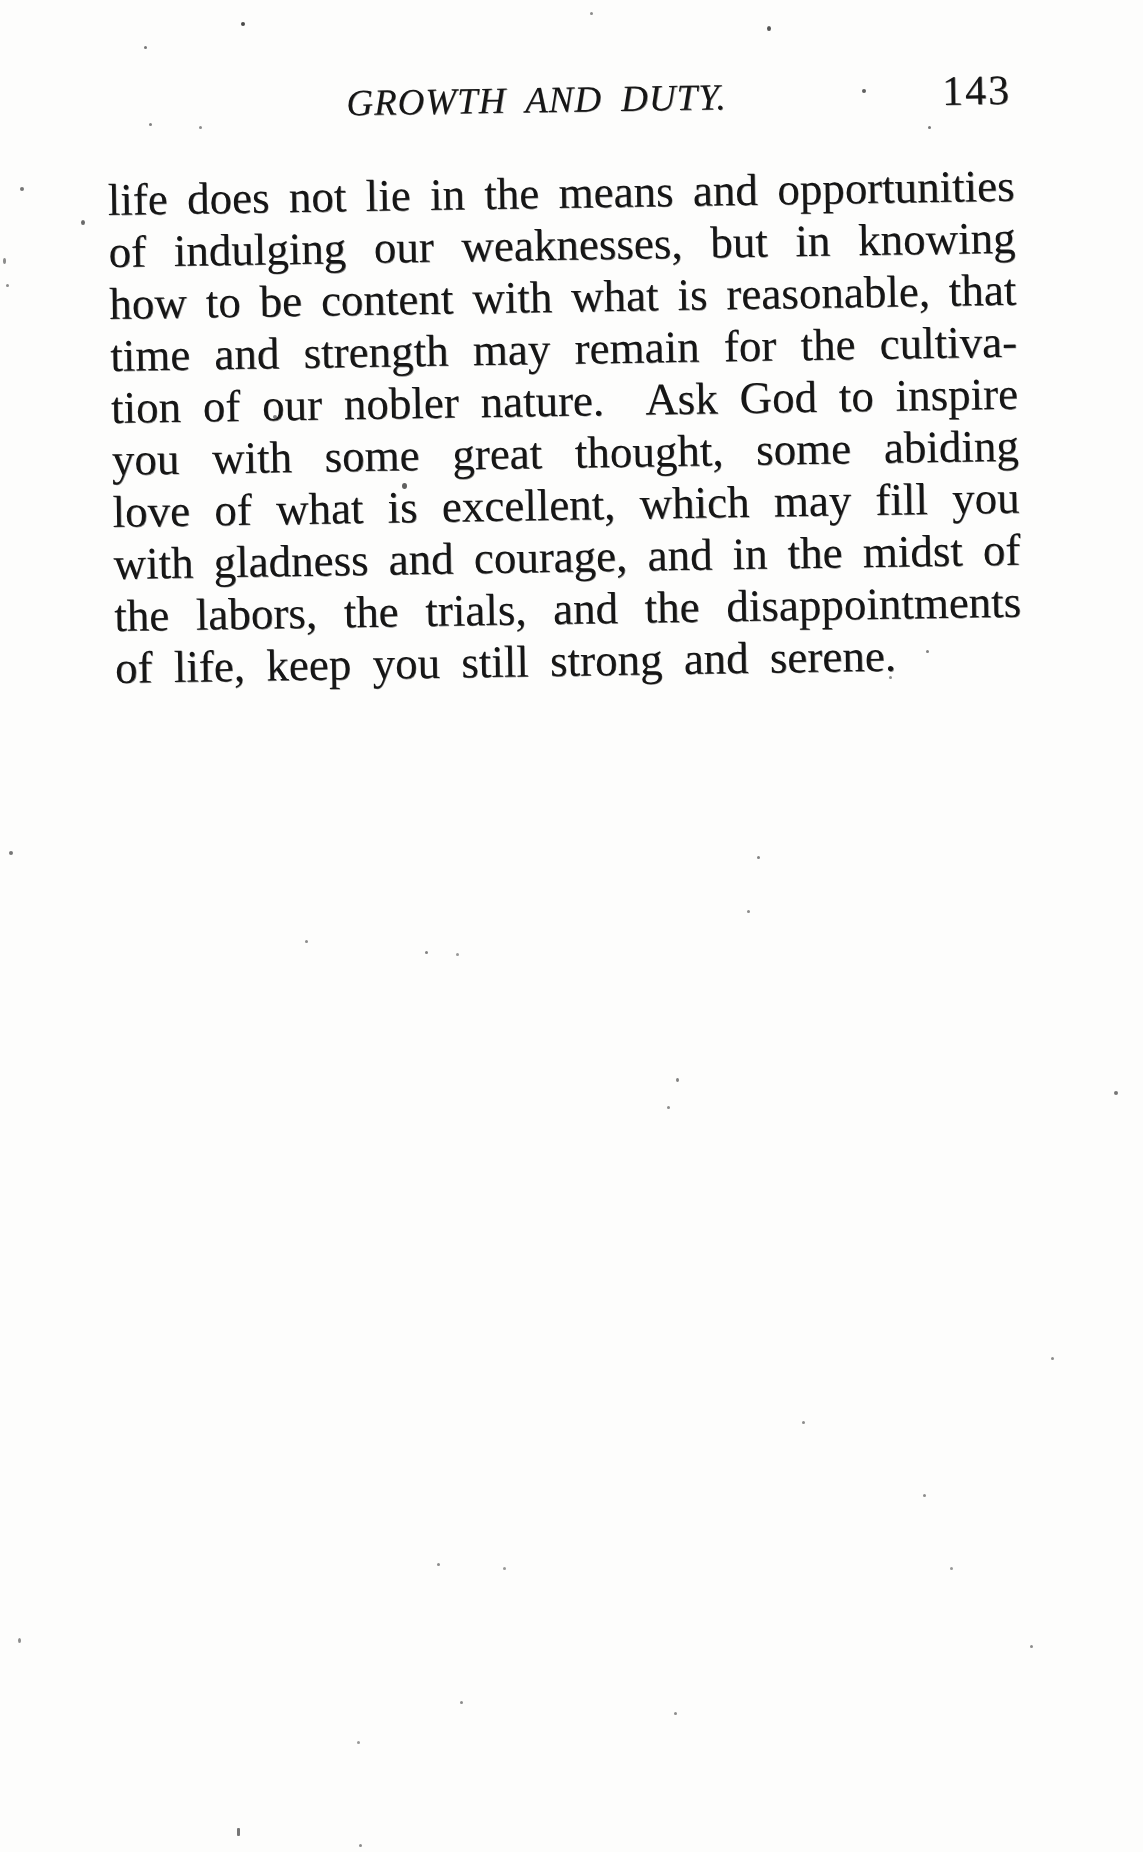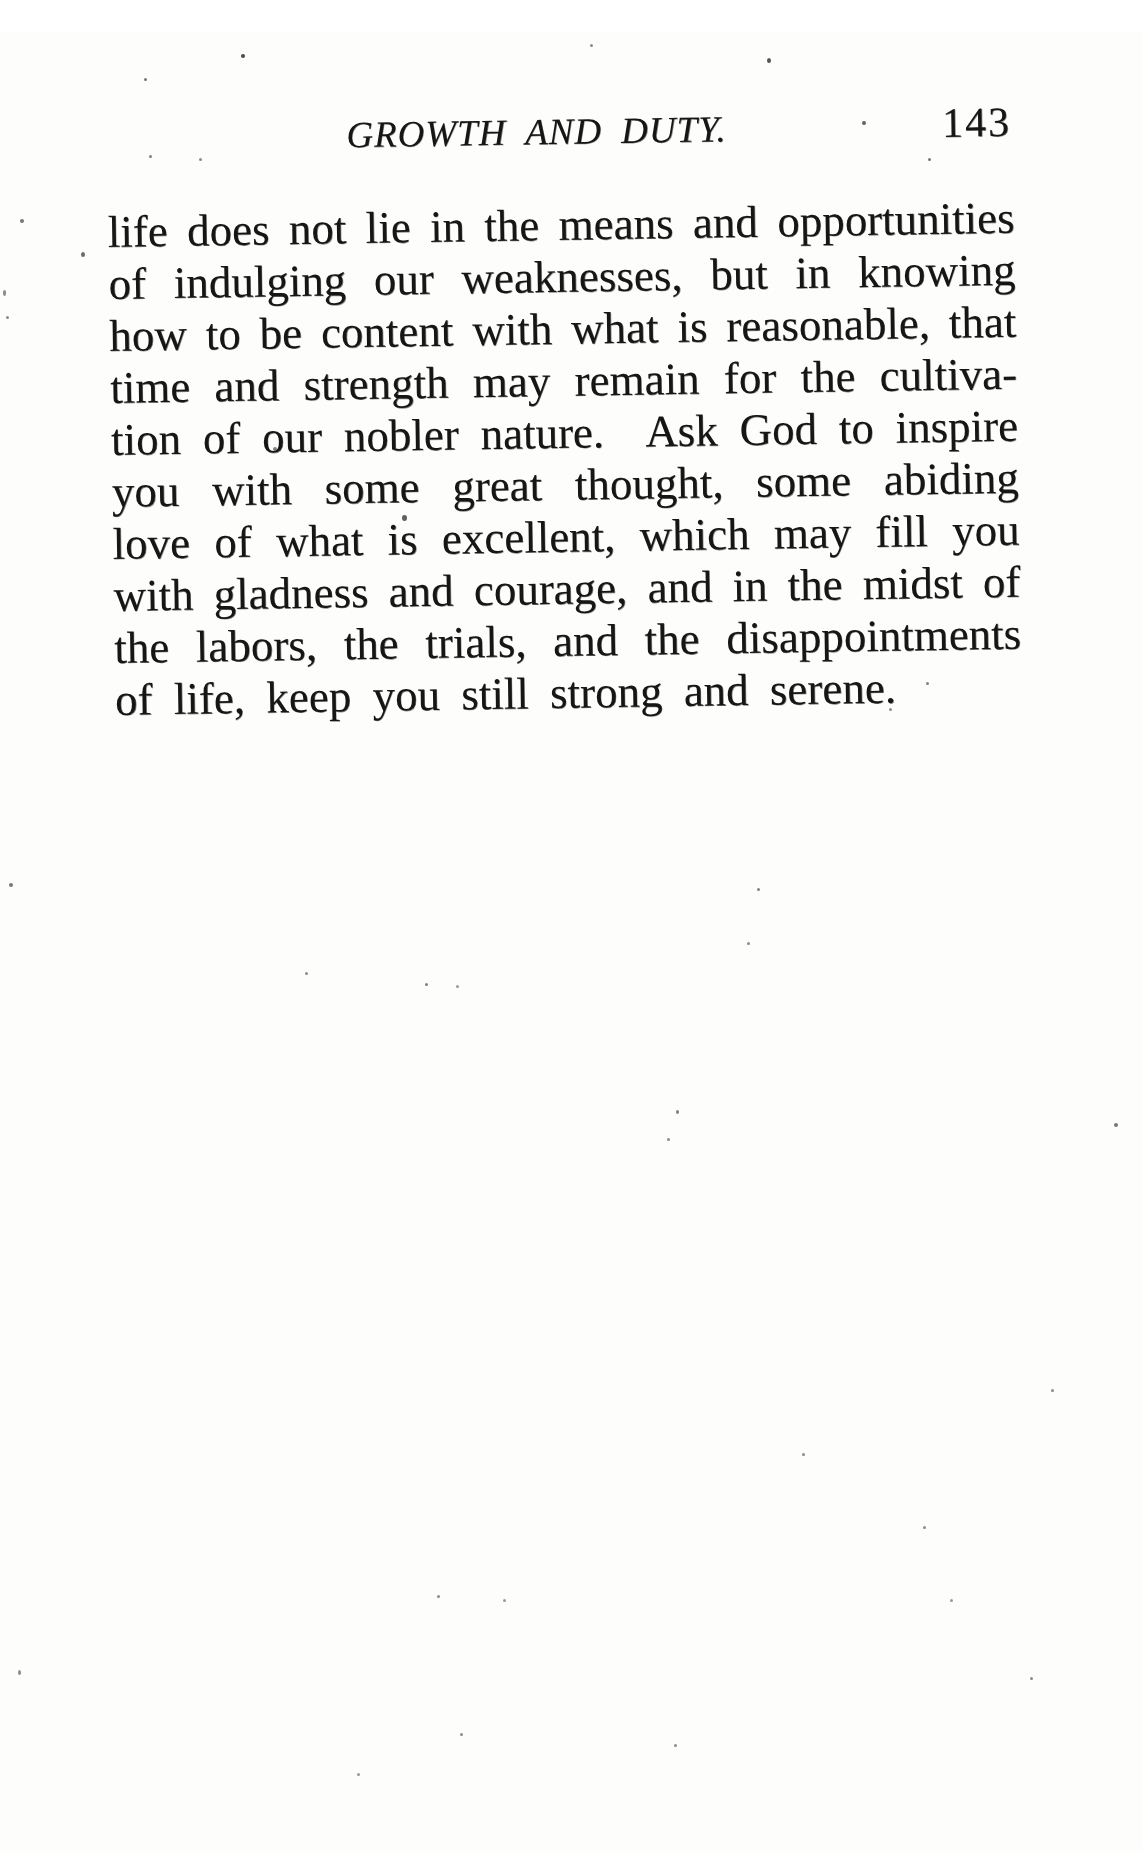--- a/index.html
+++ b/index.html
@@ -12,21 +12,20 @@
     height: 1852px;
     position: relative;
     overflow: hidden;
     font-family: "Liberation Serif", serif;
     color: #161616;
   }
   .page {
     position: absolute;
     inset: 0;
     background: #fdfdfc;
-    margin-top: 32px;
   }
   
   .scan {
     position: absolute;
     inset: 0;
     transform: rotate(-0.9deg);
     transform-origin: 108px 218px;
   }
   .ink {
     color: #161616;

